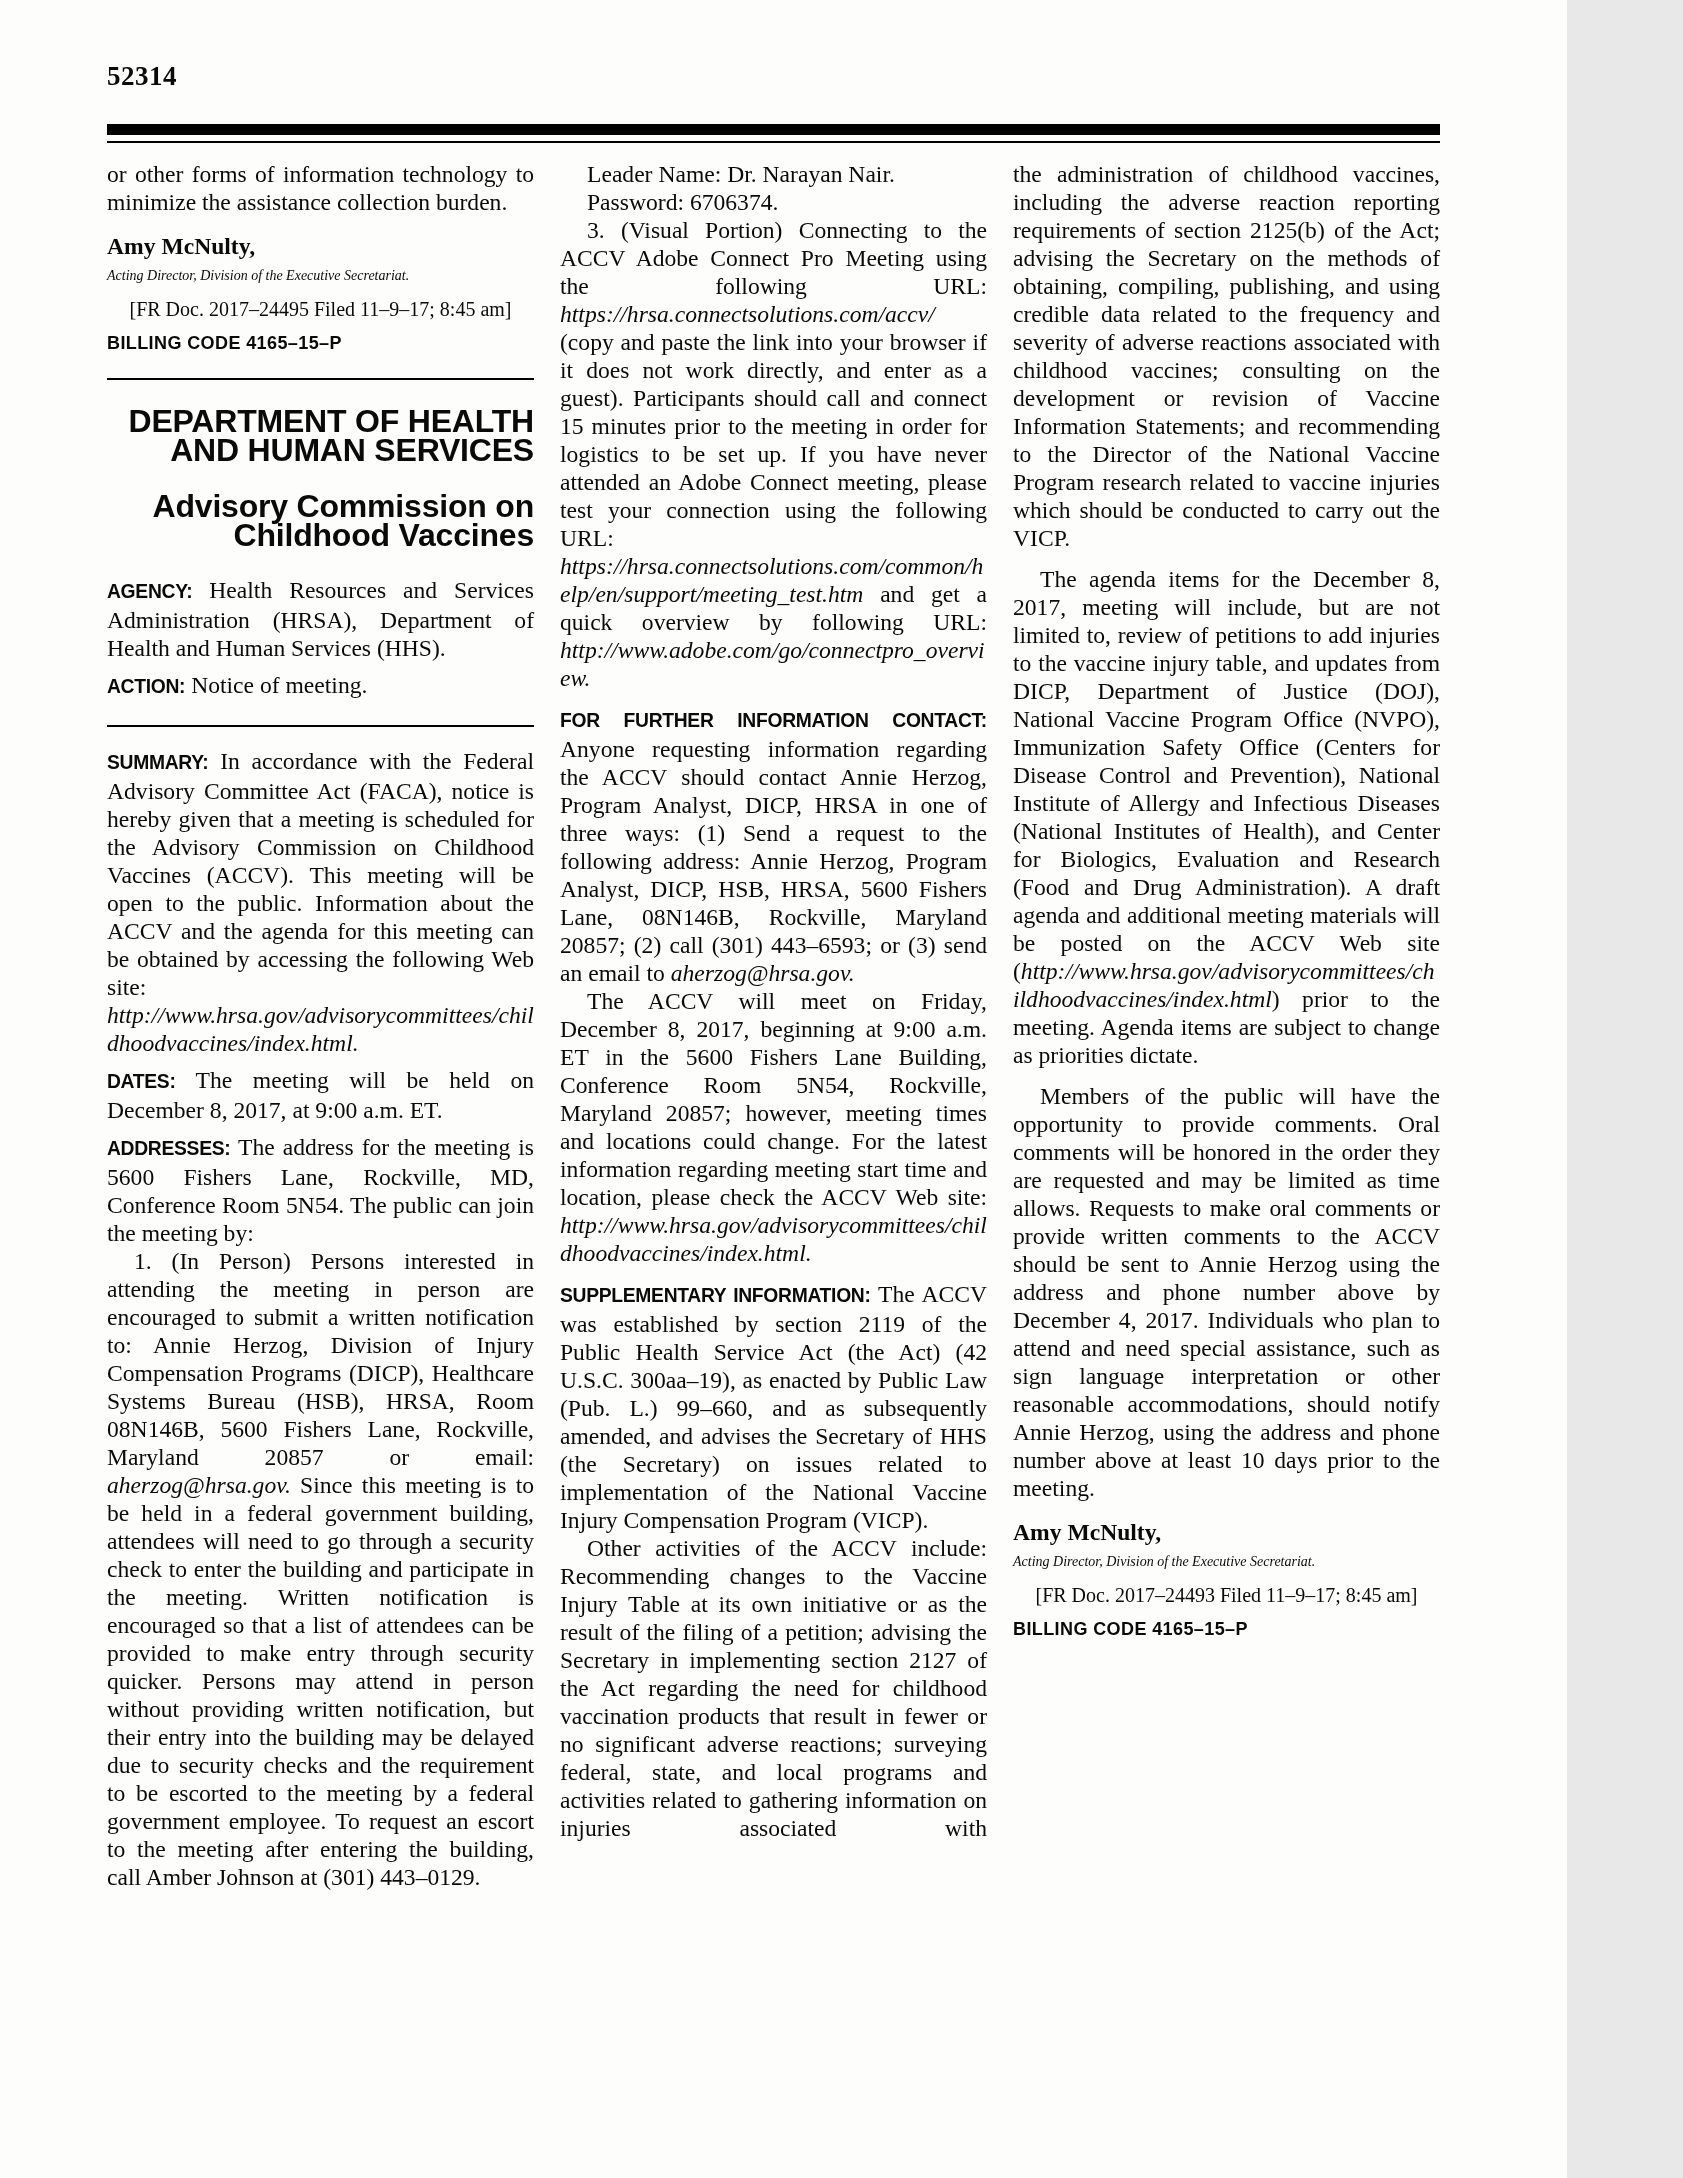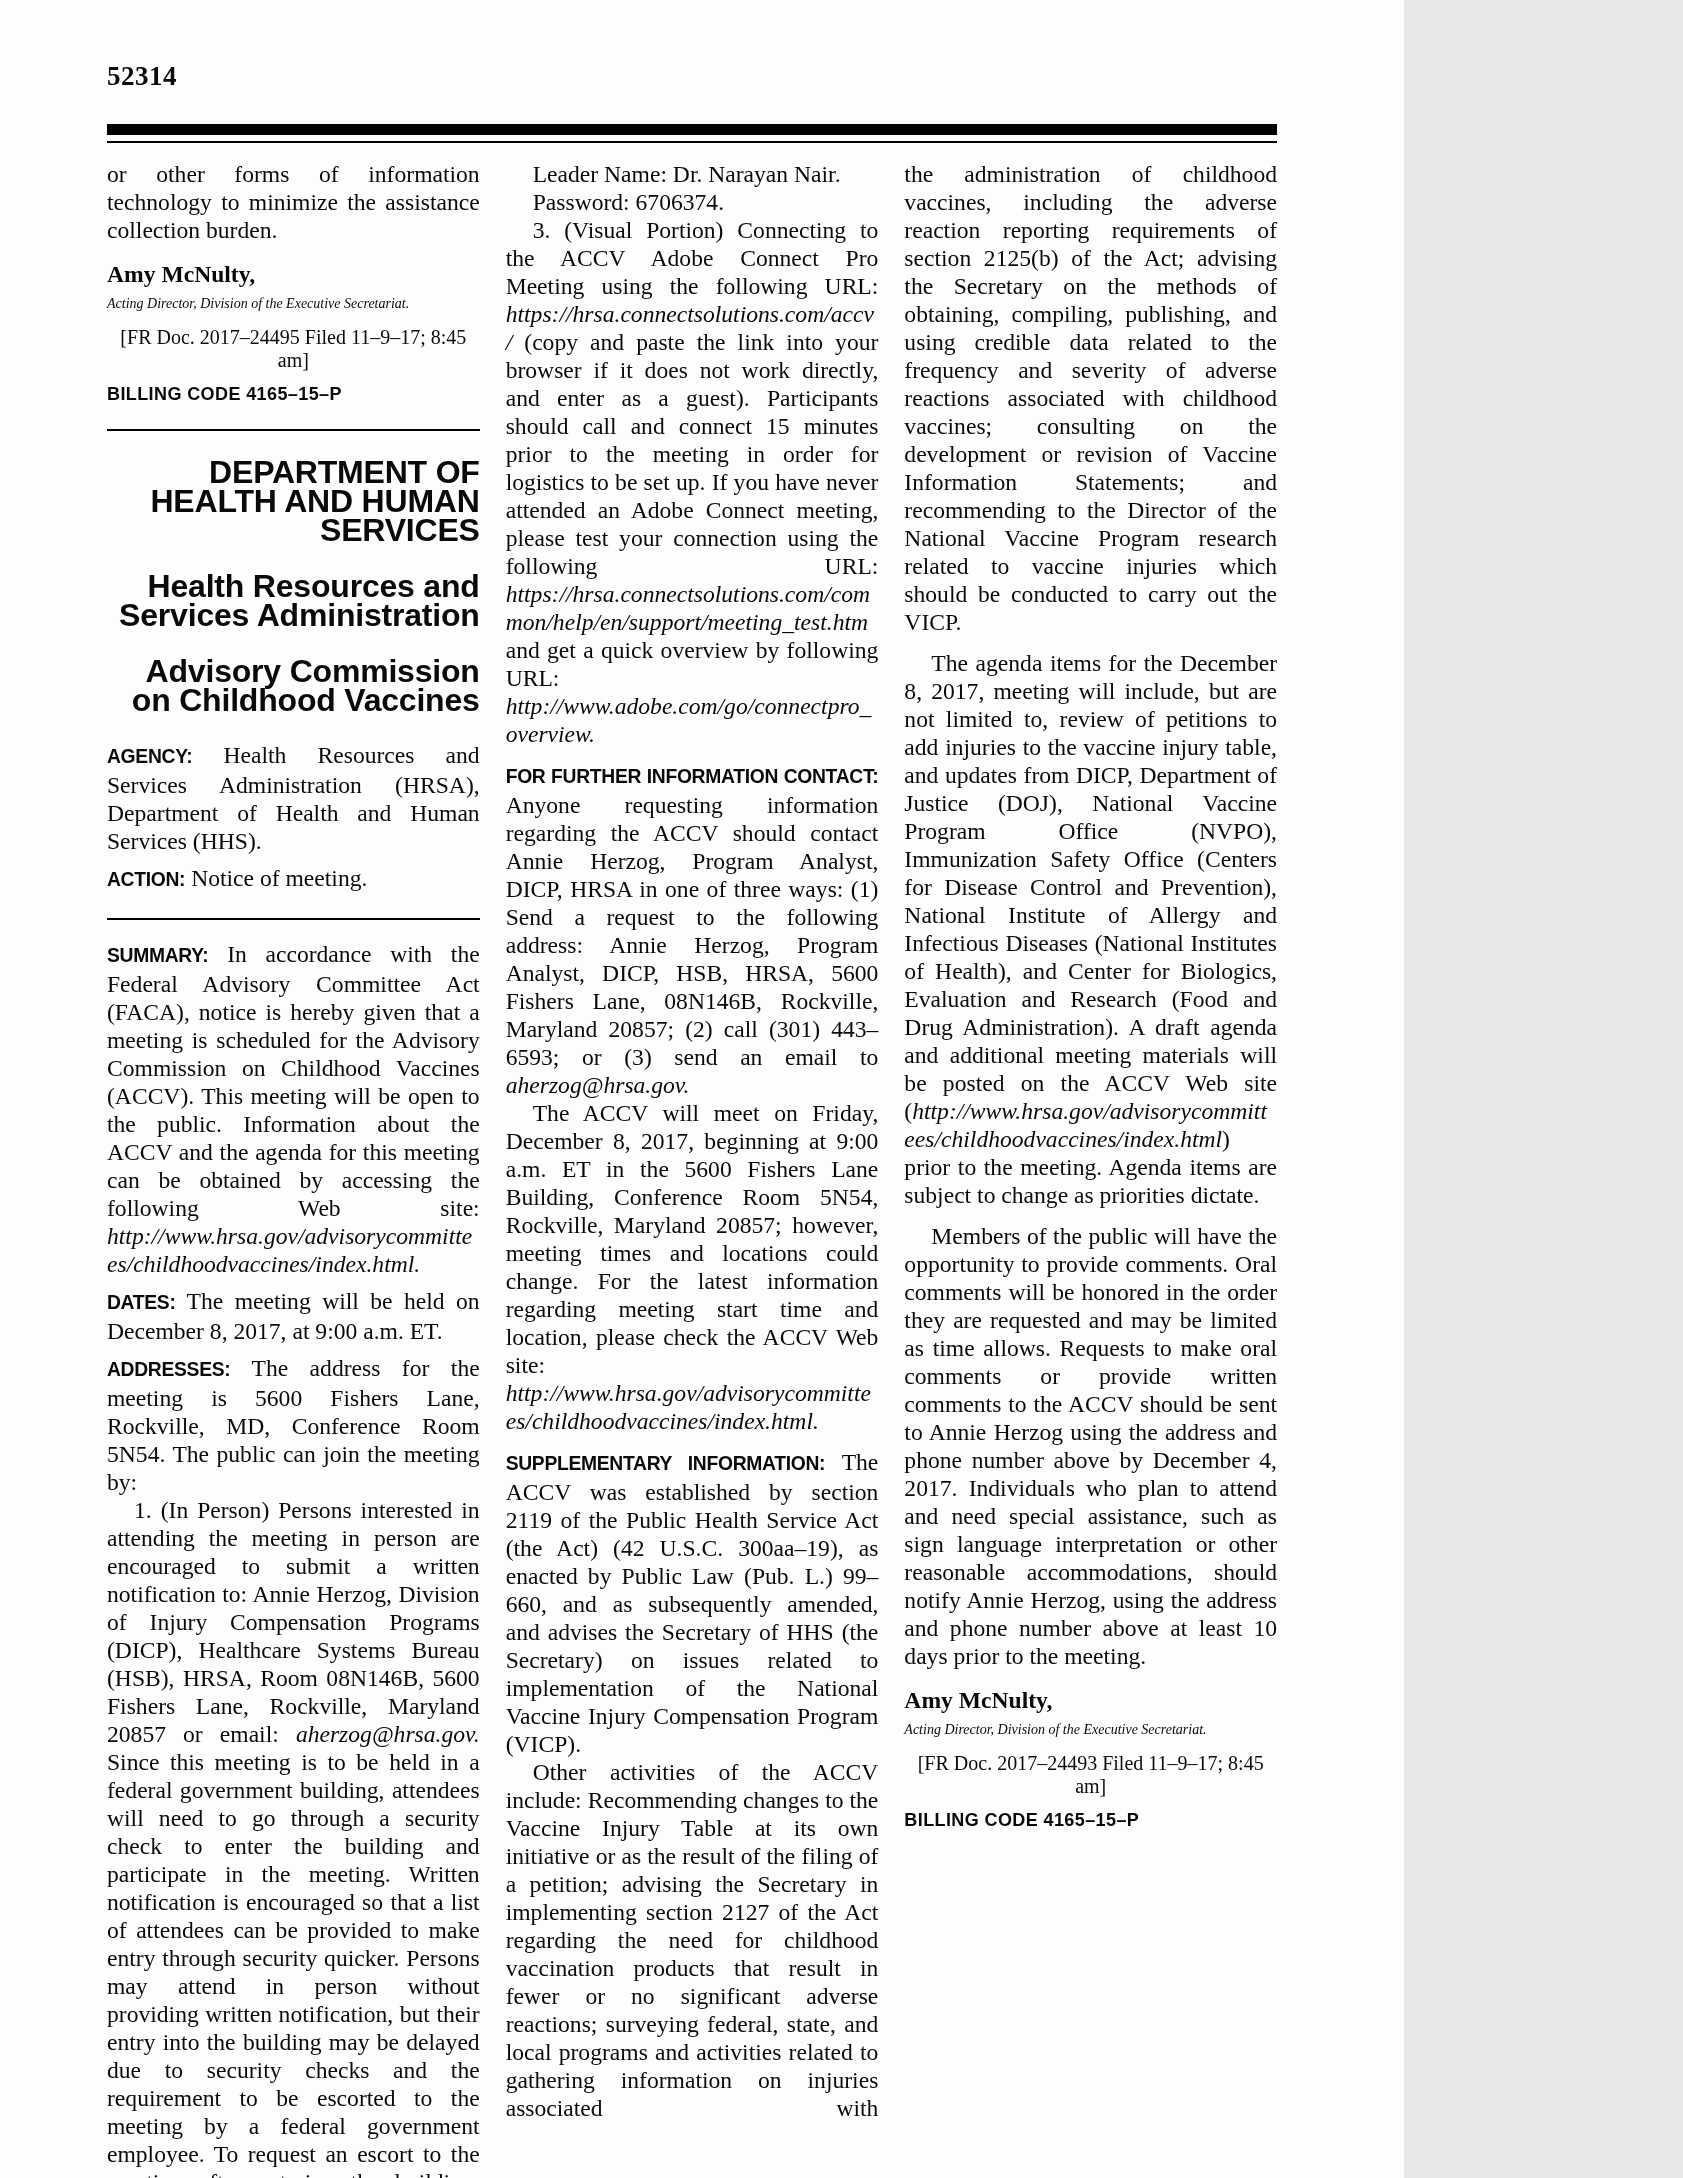--- a/index.html
+++ b/index.html
@@ -1,16 +1,16 @@
 <!DOCTYPE html>
 <html><head>
 <meta charset="utf-8">
 <style>
   html,body{margin:0;padding:0;background:#e8e8e8;}
-  .page{position:relative;width:1404px;height:2178px;background:#fdfdfc;color:#0a0a0a;
+  .page{position:relative;width:1567px;height:2178px;background:#fdfdfc;color:#0a0a0a;
         font-family:"Liberation Serif",serif;overflow:hidden;}
   .fr-header{position:absolute;top:55px;left:107px;right:127px;height:46px;}
   .page-number{position:absolute;left:0;top:6px;font-size:27px;font-weight:700;letter-spacing:0.5px;}
   .header-title{position:absolute;left:0;right:0;top:8px;text-align:center;font-size:24px;}
   .header-title strong{font-size:25px;letter-spacing:0.3px;}
   .rule-thick{position:absolute;top:124px;left:107px;right:127px;height:11px;background:#000;}
   .rule-thin{position:absolute;top:141px;left:107px;right:127px;height:2px;background:#000;}
   .columns{position:absolute;top:160px;left:107px;right:127px;bottom:40px;display:flex;gap:26px;}
   .col{flex:1 1 0;min-width:0;}
   p{margin:0;}
@@ -46,21 +46,20 @@
   <main class="columns">
 
     <section class="col">
       <p class="body">or other forms of information technology to minimize the assistance collection burden.</p>
       <p class="sig-name">Amy McNulty,</p>
       <p class="sig-title">Acting Director, Division of the Executive Secretariat.</p>
       <p class="frdoc">[FR Doc. 2017–24495 Filed 11–9–17; 8:45 am]</p>
       <p class="billing">BILLING CODE 4165–15–P</p>
       <hr class="section-rule">
       <h2 class="sans-heading">DEPARTMENT OF HEALTH AND HUMAN SERVICES</h2>
-      <h3 class="sans-heading">Health Resources and Services Administration</h3>
       <h3 class="sans-heading">Advisory Commission on Childhood Vaccines</h3>
       <p class="body mt"><span class="run-label">AGENCY:</span> Health Resources and Services Administration (HRSA), Department of Health and Human Services (HHS).</p>
       <p class="body mt-sm"><span class="run-label">ACTION:</span> Notice of meeting.</p>
       <hr class="section-rule">
       <p class="body" style="margin-top:20px;"><span class="run-label">SUMMARY:</span> In accordance with the Federal Advisory Committee Act (FACA), notice is hereby given that a meeting is scheduled for the Advisory Commission on Childhood Vaccines (ACCV). This meeting will be open to the public. Information about the ACCV and the agenda for this meeting can be obtained by accessing the following Web site: <em>http://www.hrsa.gov/advisorycommittees/childhoodvaccines/index.html.</em></p>
       <p class="body mt-sm"><span class="run-label">DATES:</span> The meeting will be held on December 8, 2017, at 9:00 a.m. ET.</p>
       <p class="body mt-sm"><span class="run-label">ADDRESSES:</span> The address for the meeting is 5600 Fishers Lane, Rockville, MD, Conference Room 5N54. The public can join the meeting by:</p>
       <p class="body indent">1. (In Person) Persons interested in attending the meeting in person are encouraged to submit a written notification to: Annie Herzog, Division of Injury Compensation Programs (DICP), Healthcare Systems Bureau (HSB), HRSA, Room 08N146B, 5600 Fishers Lane, Rockville, Maryland 20857 or email: <em>aherzog@hrsa.gov.</em> Since this meeting is to be held in a federal government building, attendees will need to go through a security check to enter the building and participate in the meeting. Written notification is encouraged so that a list of attendees can be provided to make entry through security quicker. Persons may attend in person without providing written notification, but their entry into the building may be delayed due to security checks and the requirement to be escorted to the meeting by a federal government employee. To request an escort to the meeting after entering the building, call Amber Johnson at (301) 443–0129.</p>
     </section>
 

